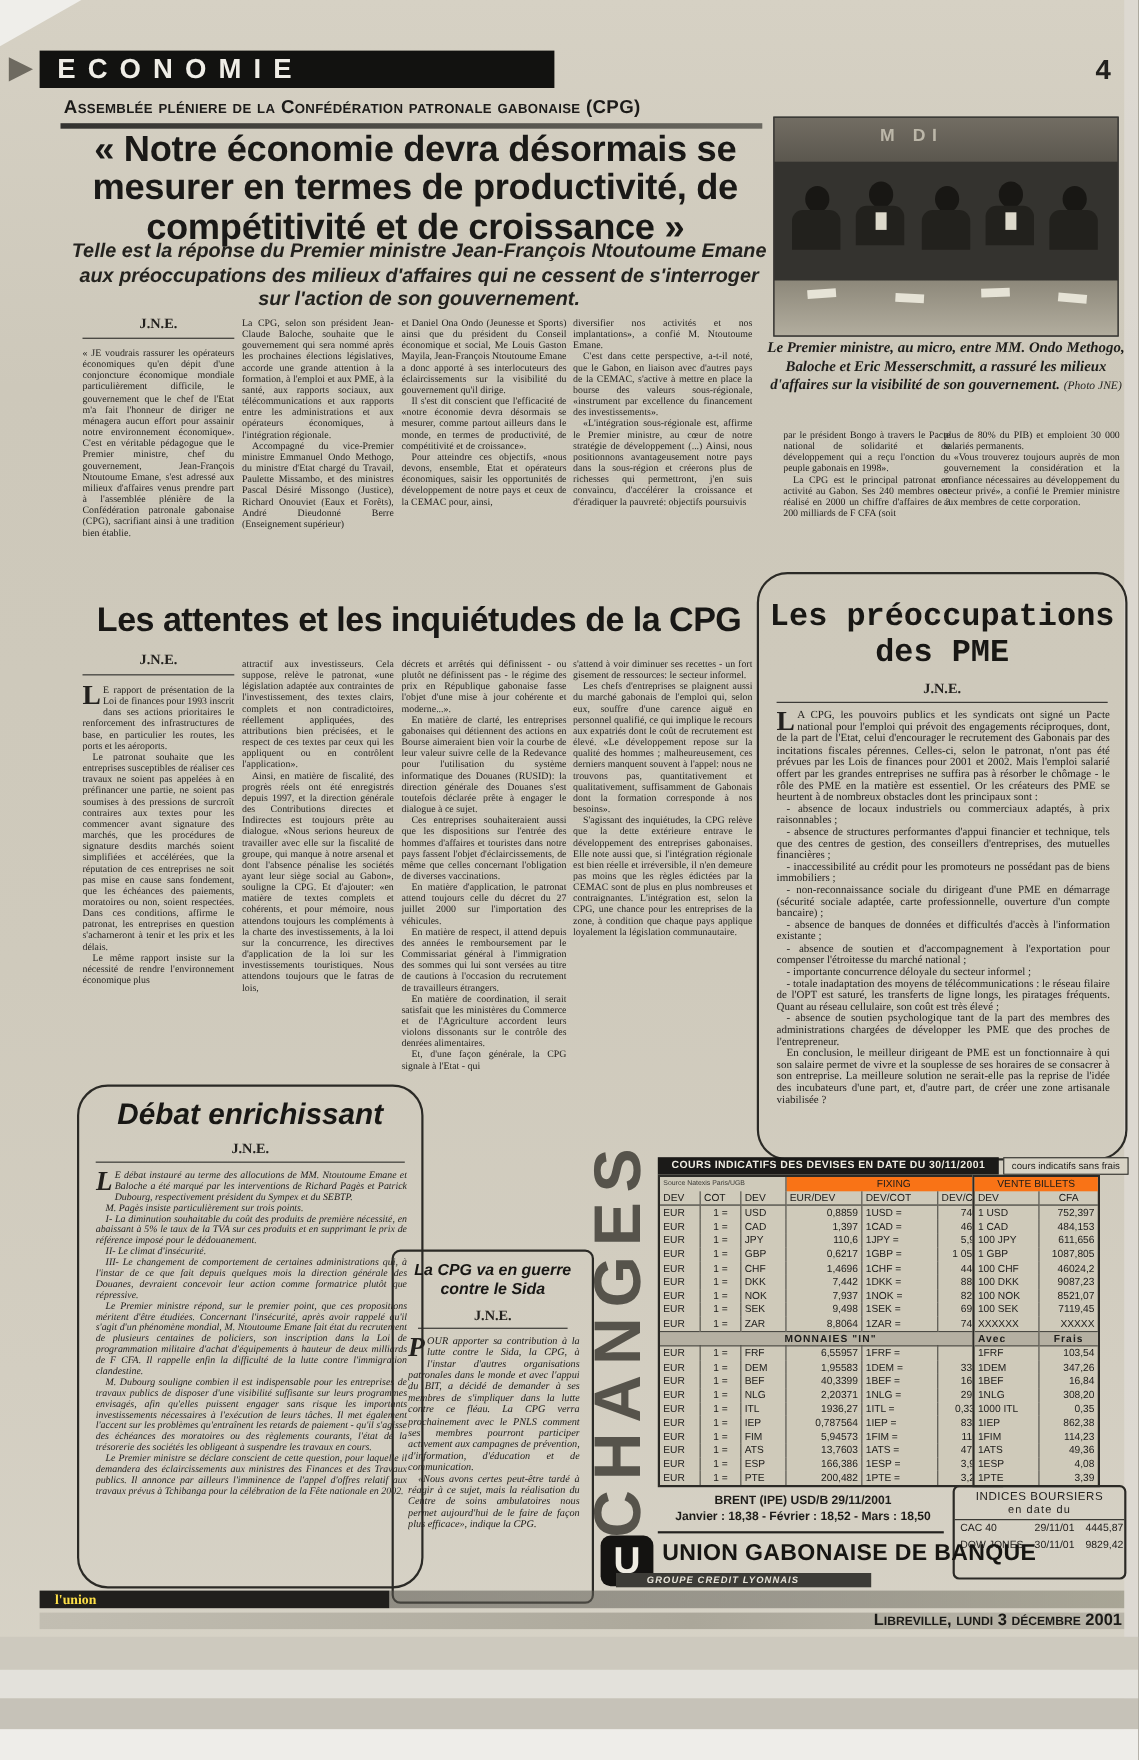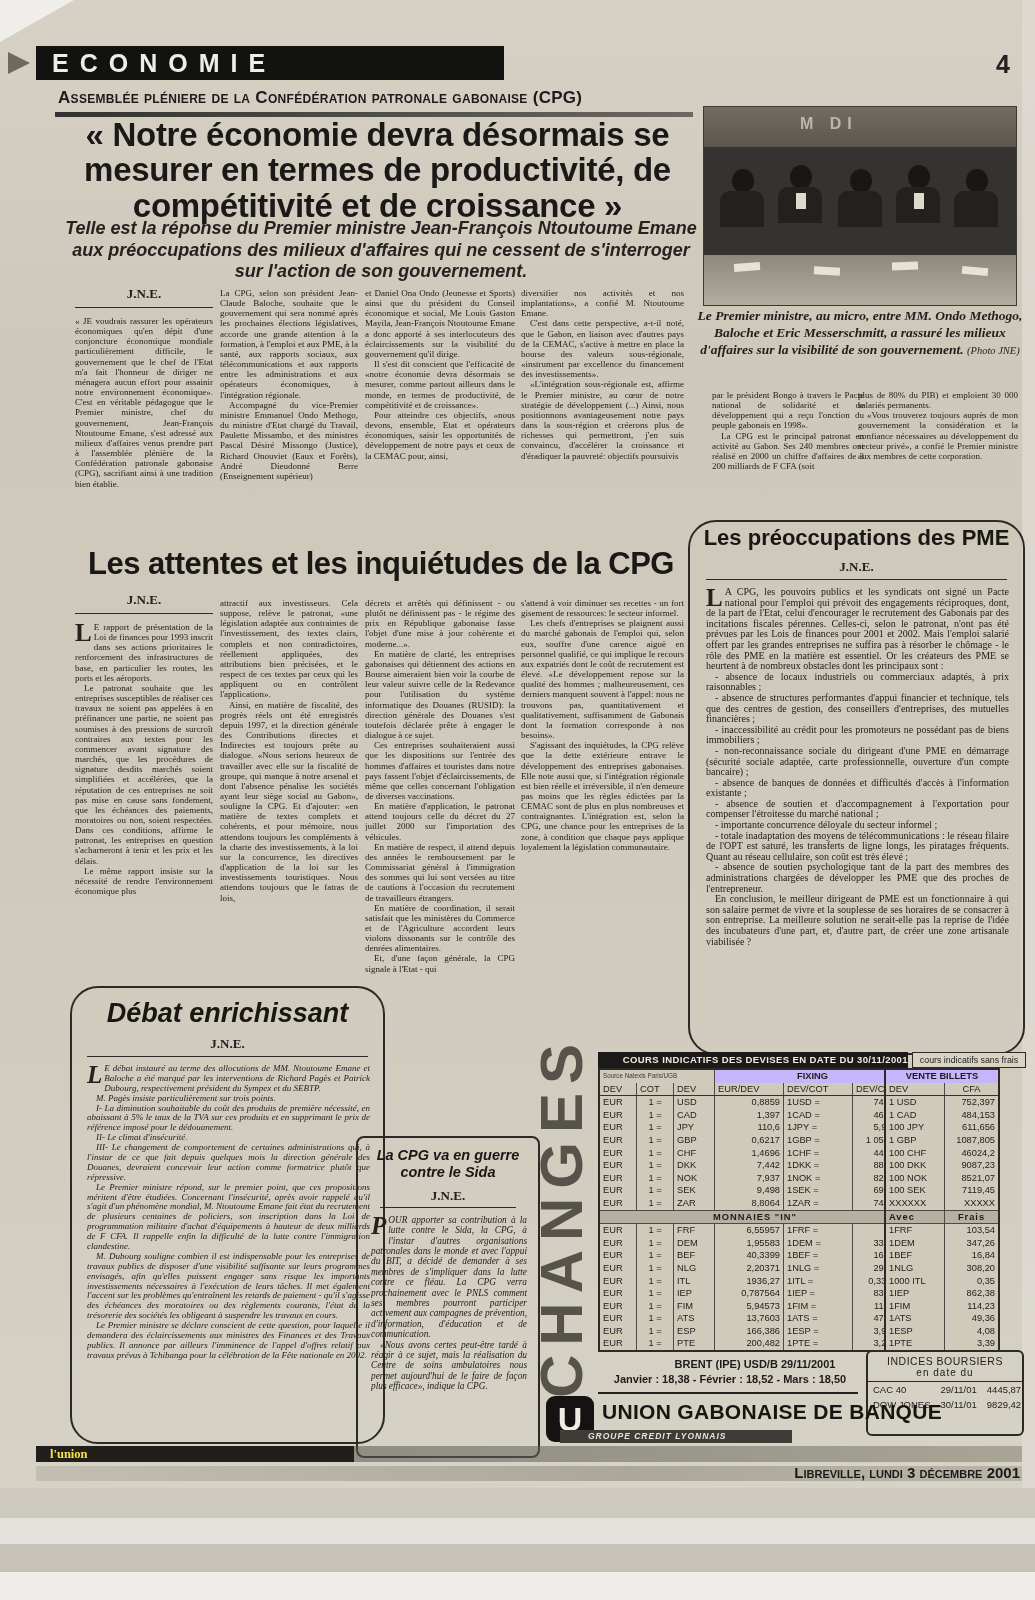--- a/index.html
+++ b/index.html
@@ -56,21 +56,21 @@
   .ital{font-style:italic;}
   
   .vlabel{left:392px;top:1192px;width:340px;height:72px;transform:rotate(-90deg);text-align:center;
     font-family:"Liberation Sans",sans-serif;font-weight:bold;font-size:60px;letter-spacing:9px;color:#56534b;line-height:72px;}
   table.fx{border-collapse:collapse;font-family:"Liberation Sans",sans-serif;font-size:9.3px;color:#1d1c1a;}
   table.fx td,table.fx th{border-left:1px solid #4b4a44;padding:0 3px;height:12.6px;line-height:12.6px;white-space:nowrap;}
   table.fx tr>*:first-child{border-left:none;}
   .fxwrap{border:2px solid #2b2a26;background:#cfcaba;}
   .titlebar{background:#1b1a18;color:#efece2;font-family:"Liberation Sans",sans-serif;font-weight:bold;
     font-size:9.5px;text-align:center;height:16px;line-height:16px;letter-spacing:.4px;}
-  .graycell{background:#c4b5fd;font-weight:bold;text-align:center;}
+  .graycell{background:#f97316;font-weight:normal;text-align:center;}
   .srccell{font-size:6.3px;color:#3a3935;}
   th.colh{font-weight:normal;text-align:left;border-bottom:1.5px solid #33322e;}
   td.num{text-align:right;}
   .bandrow td{background:#b5b0a2;font-weight:bold;text-align:center;letter-spacing:1px;border-bottom:1px solid #4b4a44;border-top:1px solid #4b4a44;}
   .note{border:1.5px solid #2b2a26;background:#d8d3c5;font-family:"Liberation Sans",sans-serif;font-size:8.8px;
     text-align:center;height:14px;line-height:14px;}
   .brent{font-family:"Liberation Sans",sans-serif;font-weight:bold;font-size:11px;text-align:center;color:#1d1c19;}
   .idxbox{border:2px solid #2b2a26;border-radius:6px;box-sizing:border-box;font-family:"Liberation Sans",sans-serif;}
   .idxtitle{text-align:center;font-size:10.5px;letter-spacing:.5px;padding-top:3px;}
   .idxsub{text-align:center;font-size:10px;letter-spacing:1px;border-bottom:1.5px solid #2b2a26;padding-bottom:3px;}
@@ -187,21 +187,21 @@
       <p>En matière de coordination, il serait satisfait que les ministères du Commerce et de l'Agriculture accordent leurs violons dissonants sur le contrôle des denrées alimentaires.</p>
       <p>Et, d'une façon générale, la CPG signale à l'Etat - qui</p>
     </div>
   <div class="abs col" style="left:521px;top:598px;width:163px;height:452px;">
       <p>s'attend à voir diminuer ses recettes - un fort gisement de ressources: le secteur informel.</p>
       <p>Les chefs d'entreprises se plaignent aussi du marché gabonais de l'emploi qui, selon eux, souffre d'une carence aiguë en personnel qualifié, ce qui implique le recours aux expatriés dont le coût de recrutement est élevé. «Le développement repose sur la qualité des hommes ; malheureusement, ces derniers manquent souvent à l'appel: nous ne trouvons pas, quantitativement et qualitativement, suffisamment de Gabonais dont la formation corresponde à nos besoins».</p>
       <p>S'agissant des inquiétudes, la CPG relève que la dette extérieure entrave le développement des entreprises gabonaises. Elle note aussi que, si l'intégration régionale est bien réelle et irréversible, il n'en demeure pas moins que les règles édictées par la CEMAC sont de plus en plus nombreuses et contraignantes. L'intégration est, selon la CPG, une chance pour les entreprises de la zone, à condition que chaque pays applique loyalement la législation communautaire.</p>
     </div>
 
   <div class="abs rbox" style="left:688px;top:520px;width:337px;height:535px;">
-    <div class="boxtitle" style="font-size:22px;margin-top:3px;">Les préoccupations des PME</div>
+    <div class="boxtitle" style="font-size:29px;margin-top:22px;font-family:Liberation Mono, monospace;">Les préoccupations des PME</div>
     <div class="boxby" style="margin-top:8px;">J.N.E.</div>
     <div class="byrule" style="margin:4px 16px 0 16px;"></div>
     <div class="boxbody dc" style="margin:7px 14px 0 16px;height:436px;font-size:10px;line-height:1.06;">
         <p>LA CPG, les pouvoirs publics et les syndicats ont signé un Pacte national pour l'emploi qui prévoit des engagements réciproques, dont, de la part de l'Etat, celui d'encourager le recrutement des Gabonais par des incitations fiscales pérennes. Celles-ci, selon le patronat, n'ont pas été prévues par les Lois de finances pour 2001 et 2002. Mais l'emploi salarié offert par les grandes entreprises ne suffira pas à résorber le chômage - le rôle des PME en la matière est essentiel. Or les créateurs des PME se heurtent à de nombreux obstacles dont les principaux sont :</p>
         <p>- absence de locaux industriels ou commerciaux adaptés, à prix raisonnables ;</p>
         <p>- absence de structures performantes d'appui financier et technique, tels que des centres de gestion, des conseillers d'entreprises, des mutuelles financières ;</p>
         <p>- inaccessibilité au crédit pour les promoteurs ne possédant pas de biens immobiliers ;</p>
         <p>- non-reconnaissance sociale du dirigeant d'une PME en démarrage (sécurité sociale adaptée, carte professionnelle, ouverture d'un compte bancaire) ;</p>
         <p>- absence de banques de données et difficultés d'accès à l'information existante ;</p>
         <p>- absence de soutien et d'accompagnement à l'exportation pour compenser l'étroitesse du marché national ;</p>
@@ -233,21 +233,21 @@
     <div class="boxby" style="margin-top:6px;">J.N.E.</div>
     <div class="byrule" style="margin:3px 22px 0 22px;"></div>
     <div class="boxbody ital dc" style="margin:7px 11px 0 13px;height:246px;font-size:9.3px;line-height:1.12;">
         <p>POUR apporter sa contribution à la lutte contre le Sida, la CPG, à l'instar d'autres organisations patronales dans le monde et avec l'appui du BIT, a décidé de demander à ses membres de s'impliquer dans la lutte contre ce fléau. La CPG verra prochainement avec le PNLS comment ses membres pourront participer activement aux campagnes de prévention, d'information, d'éducation et de communication.</p>
         <p>«Nous avons certes peut-être tardé à réagir à ce sujet, mais la réalisation du Centre de soins ambulatoires nous permet aujourd'hui de le faire de façon plus efficace», indique la CPG.</p>
       </div>
   </div>
 
   <div class="abs vlabel">CHANGES</div>
 
-  <div class="abs titlebar" style="left:598px;top:1052px;width:310px;text-align:right;">COURS INDICATIFS DES DEVISES EN DATE DU 30/11/2001</div>
+  <div class="abs titlebar" style="left:598px;top:1052px;width:310px;">COURS INDICATIFS DES DEVISES EN DATE DU 30/11/2001</div>
   <div class="abs fxwrap" style="left:598px;top:1068px;width:310px;">
     <table class="fx" style="width:100%;">
       <tbody>
           <tr>
         <td colspan="3" class="srccell">Source Natexis Paris/UGB</td>
         <td colspan="3" class="graycell">FIXING</td>
       </tr>
       <tr>
         <th class="colh" style="width:30px;">DEV</th>
         <th class="colh" style="width:30px;">COT</th>
@@ -515,21 +515,21 @@
             <td class="num">4,08</td>
           </tr>
           <tr>
             <td>1PTE</td>
             <td class="num">3,39</td>
           </tr>
         </tbody>
     </table>
   </div>
 
-  <div class="abs brent" style="left:605px;top:1358px;width:300px;">BRENT (IPE) USD/B 29/11/2001</div>
+  <div class="abs brent" style="left:580px;top:1358px;width:300px;">BRENT (IPE) USD/B 29/11/2001</div>
   <div class="abs brent" style="left:565px;top:1373px;width:330px;">Janvier : 18,38 - Février : 18,52 - Mars : 18,50</div>
 
   <div class="abs idxbox" style="left:866px;top:1350px;width:158px;height:86px;">
     <div class="idxtitle">INDICES BOURSIERS</div>
     <div class="idxsub">en date du</div>
     <table class="idx">
         <tbody>
           <tr>
             <td>CAC 40</td>
             <td>29/11/01</td>

